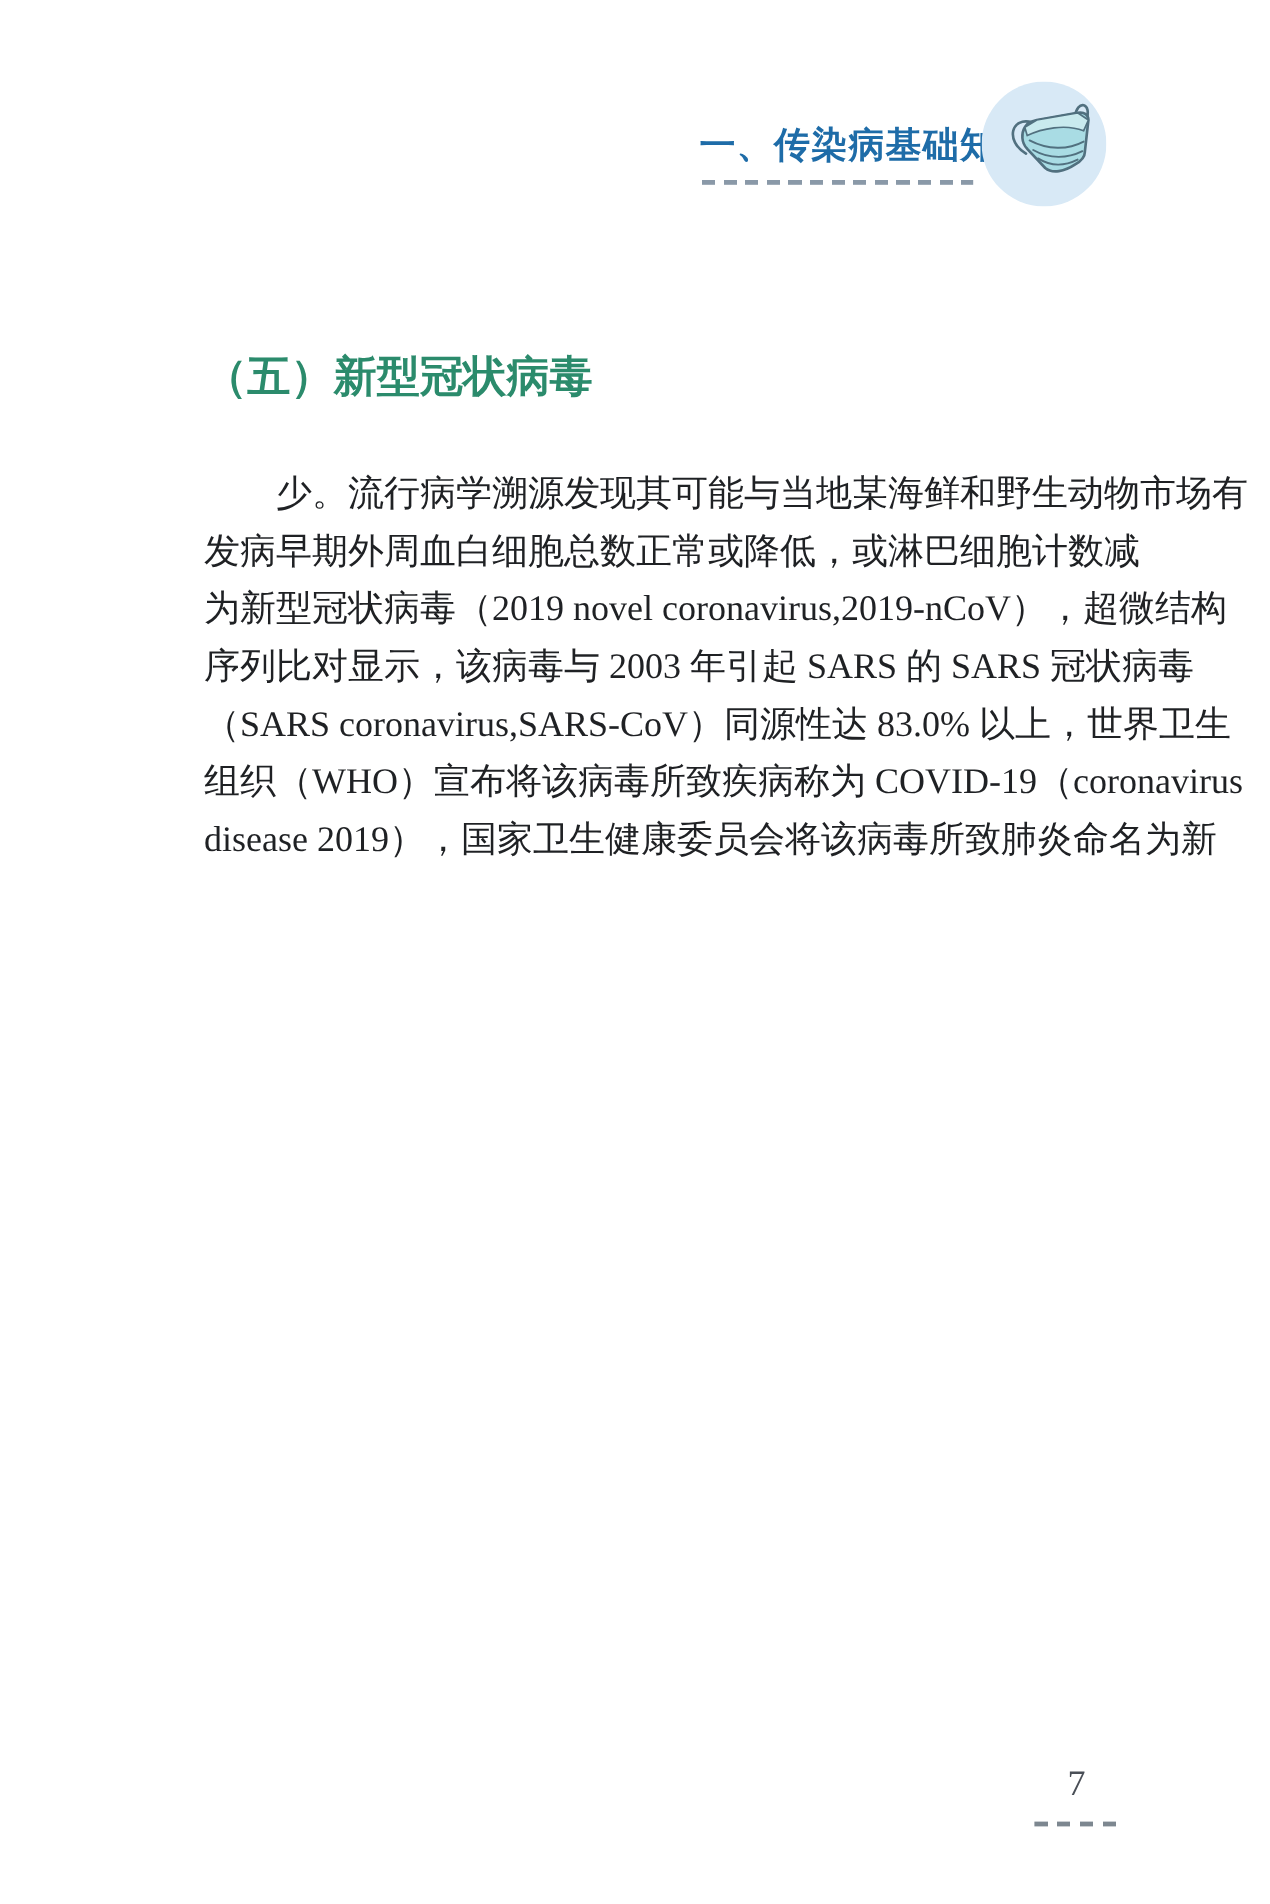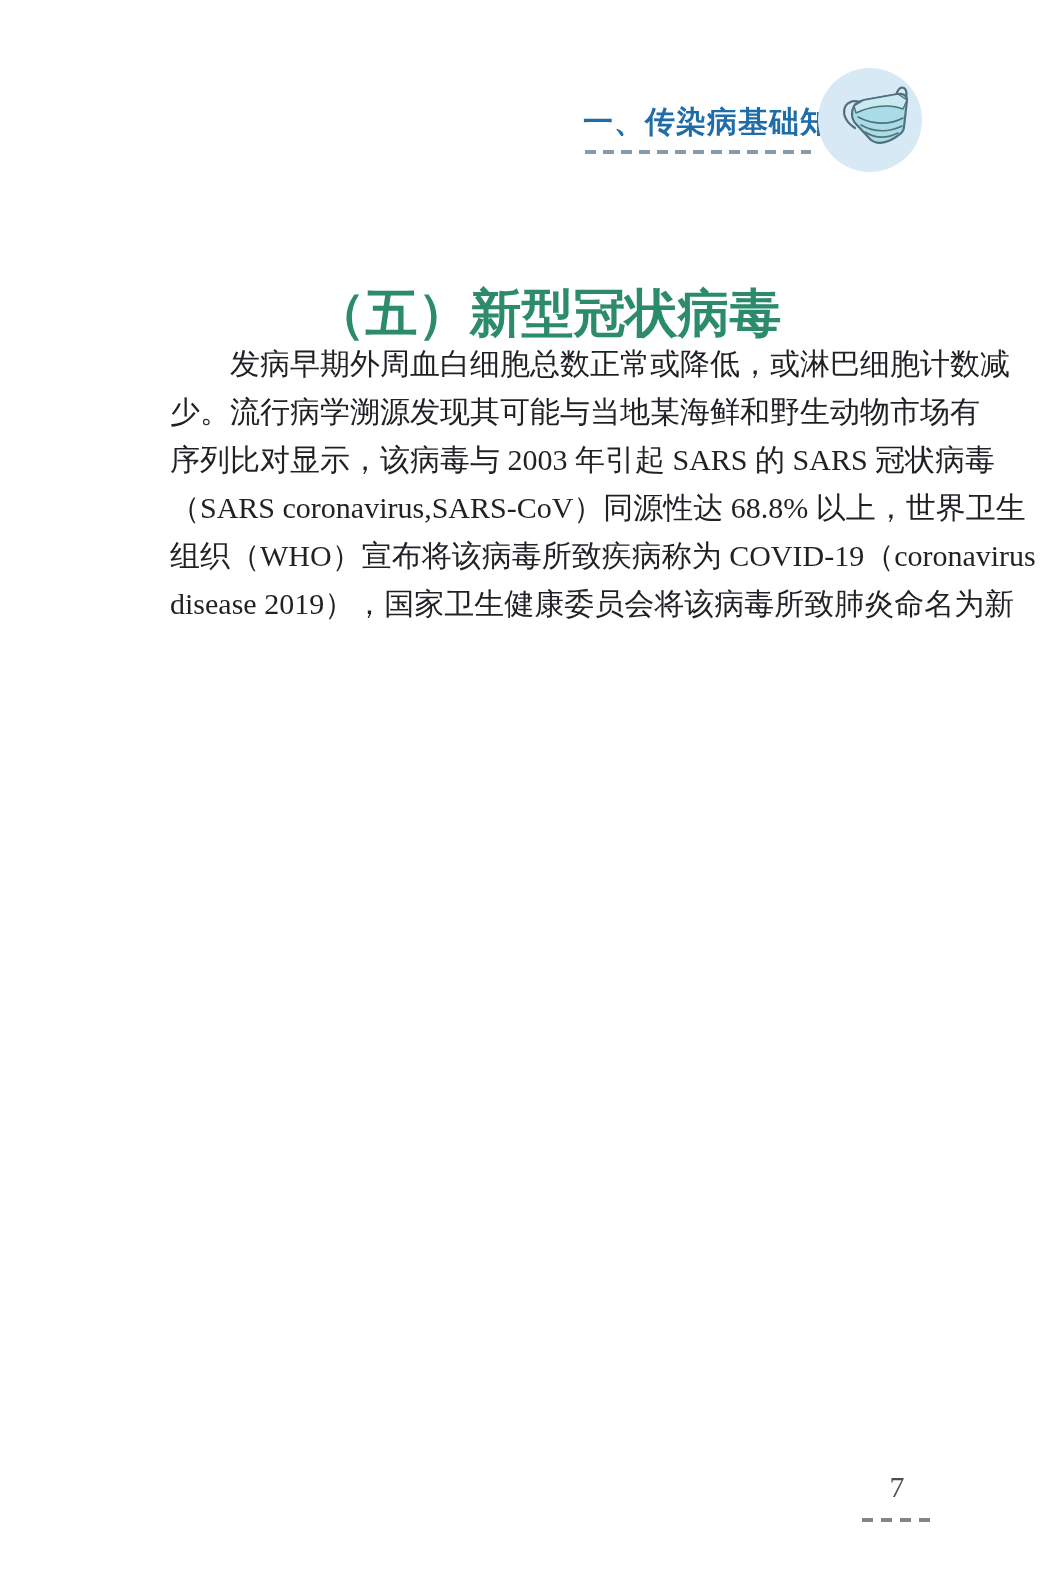--- a/index.html
+++ b/index.html
@@ -60,26 +60,27 @@
   .badge svg { display: block; width: 104px; height: 104px; }
 
   
   .content {
     position: absolute;
     top: 288px;
     left: 170px;
     width: 755px;
   }
   .section-title {
-    text-align: center;
+    text-align: left;
     font-family: "Liberation Serif", "DejaVu Serif", serif;
     font-weight: bold;
-    font-size: 52px;
+    font-size: 36px;
     line-height: 52px;
     color: var(--title-green);
+    margin-bottom: 48px;
     white-space: nowrap;
   }
   .paragraph {
     color: var(--body-text);
     font-size: 30px;
   }
   .para-line {
     height: 48px;
     line-height: 48px;
     white-space: nowrap;
@@ -136,24 +137,25 @@
         <path d="M40 49 C55 57, 72 57, 85 50" style="fill:none;stroke:var(--mask-outline);stroke-width:1.6;stroke-linecap:round"></path>
         <path d="M43 57 C57 65, 72 64, 84 58" style="fill:none;stroke:var(--mask-outline);stroke-width:1.6;stroke-linecap:round"></path>
         <path d="M47 64 C58 71, 70 70, 80 65" style="fill:none;stroke:var(--mask-outline);stroke-width:1.6;stroke-linecap:round"></path>
       </svg>
     </div>
   </header>
 
   <main class="content">
     <h1 class="section-title">（五）新型冠状病毒</h1>
     <div class="paragraph">
+        <div class="para-line">少。流行病学溯源发现其可能与当地某海鲜和野生动物市场有</div>
         <div class="para-line">发病早期外周血白细胞总数正常或降低，或淋巴细胞计数减</div>
-        <div class="para-line">少。流行病学溯源发现其可能与当地某海鲜和野生动物市场有</div>
+        <div class="para-line">为新型冠状病毒（2019 novel coronavirus,2019-nCoV），超微结构</div>
         <div class="para-line">序列比对显示，该病毒与 2003 年引起 SARS 的 SARS 冠状病毒</div>
-        <div class="para-line">（SARS coronavirus,SARS-CoV）同源性达 68.8% 以上，世界卫生</div>
+        <div class="para-line">（SARS coronavirus,SARS-CoV）同源性达 83.0% 以上，世界卫生</div>
         <div class="para-line">组织（WHO）宣布将该病毒所致疾病称为 COVID-19（coronavirus</div>
         <div class="para-line">disease 2019），国家卫生健康委员会将该病毒所致肺炎命名为新</div>
       </div>
   </main>
 
   <footer class="page-footer">
     <div class="page-number">7</div>
     <div class="footer-dashes"></div>
   </footer>
 

